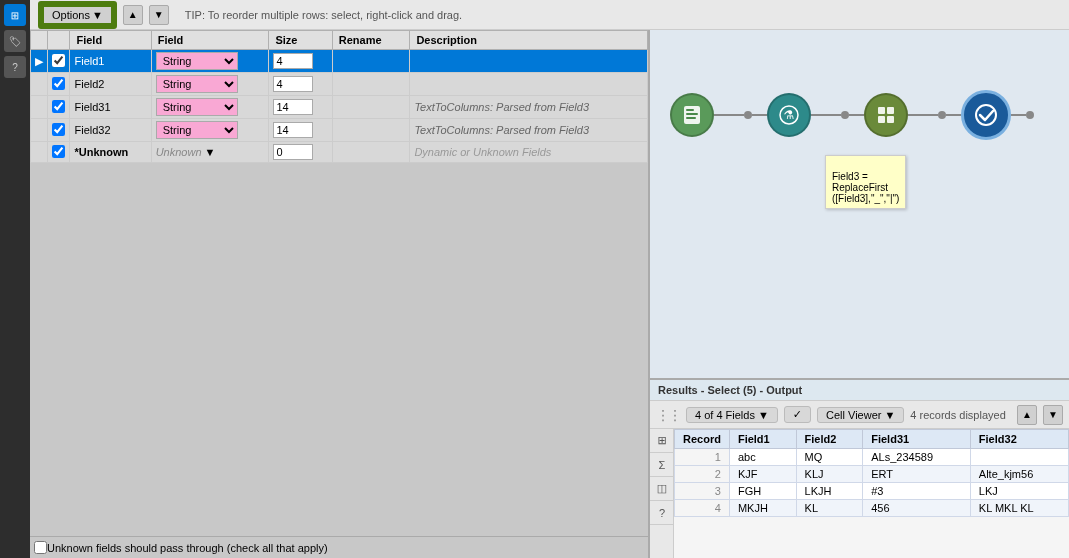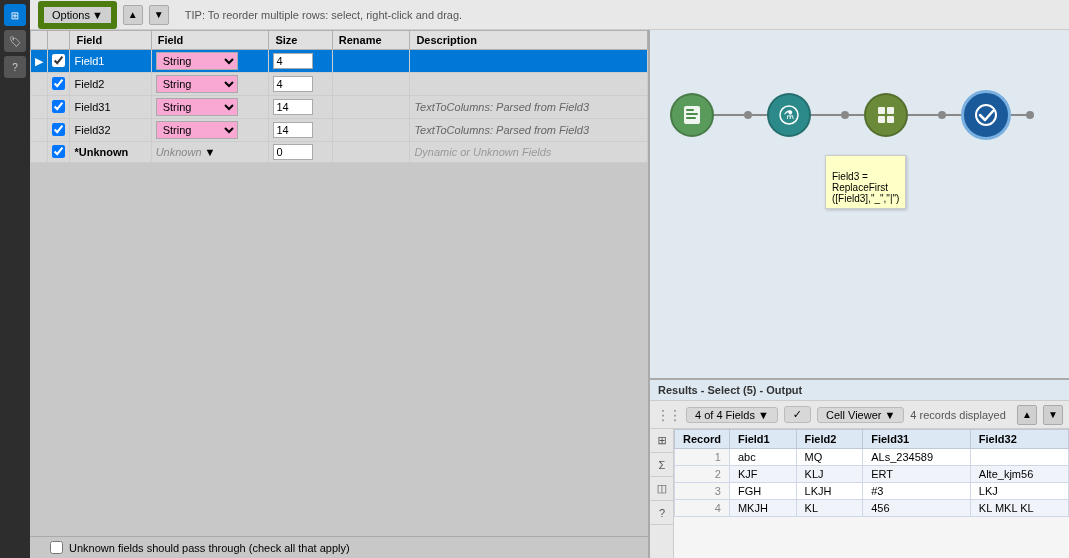--- a/index.html
+++ b/index.html
@@ -270,26 +270,25 @@
     }
     .results-body {
       display: flex;
       flex: 1;
       overflow: hidden;
     }
 
     
     .bottom-bar {
       background: #c8c8c8;
-      padding: 4px 20px;
+      padding: 4px 4px;
       font-size: 11px;
       border-top: 1px solid #aaa;
       display: flex;
       align-items: center;
-      gap: 6px;
     }
   </style>
 </head>
 <body>
 
 <div class="sidebar">
   <div class="sidebar-icon active">⊞</div>
   <div class="sidebar-icon">🏷</div>
   <div class="sidebar-icon">?</div>
 </div>

